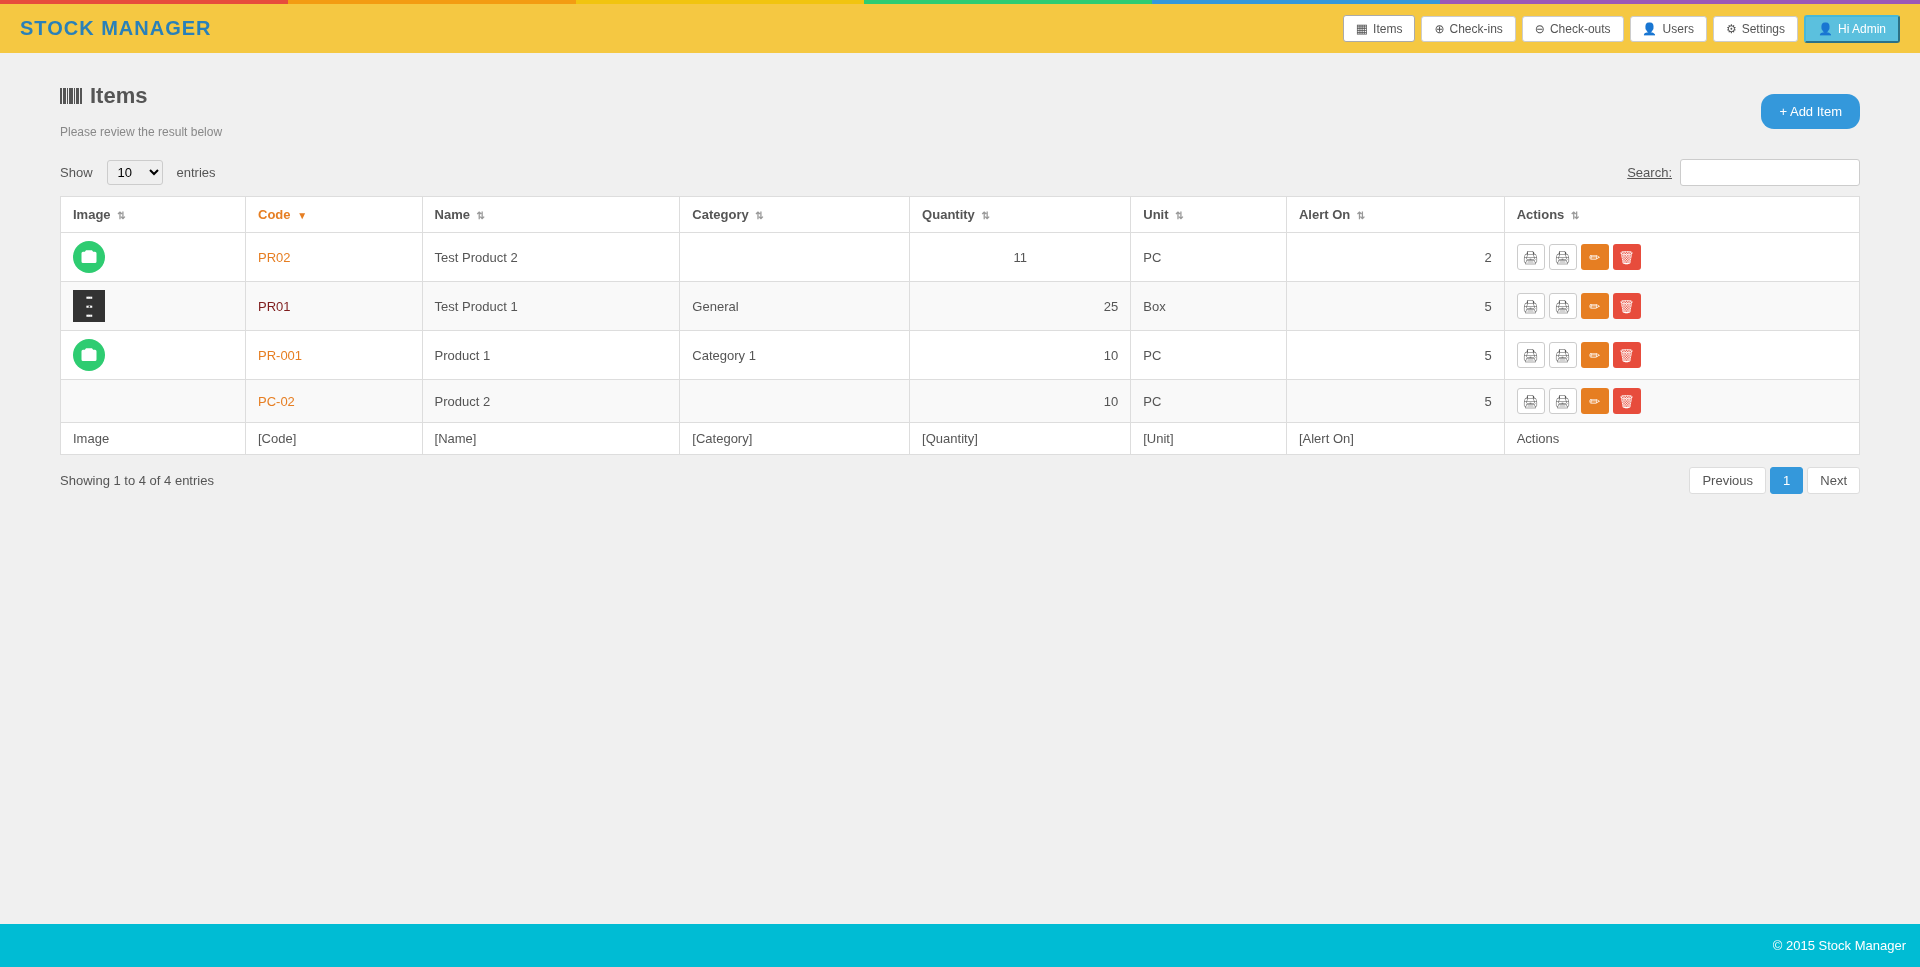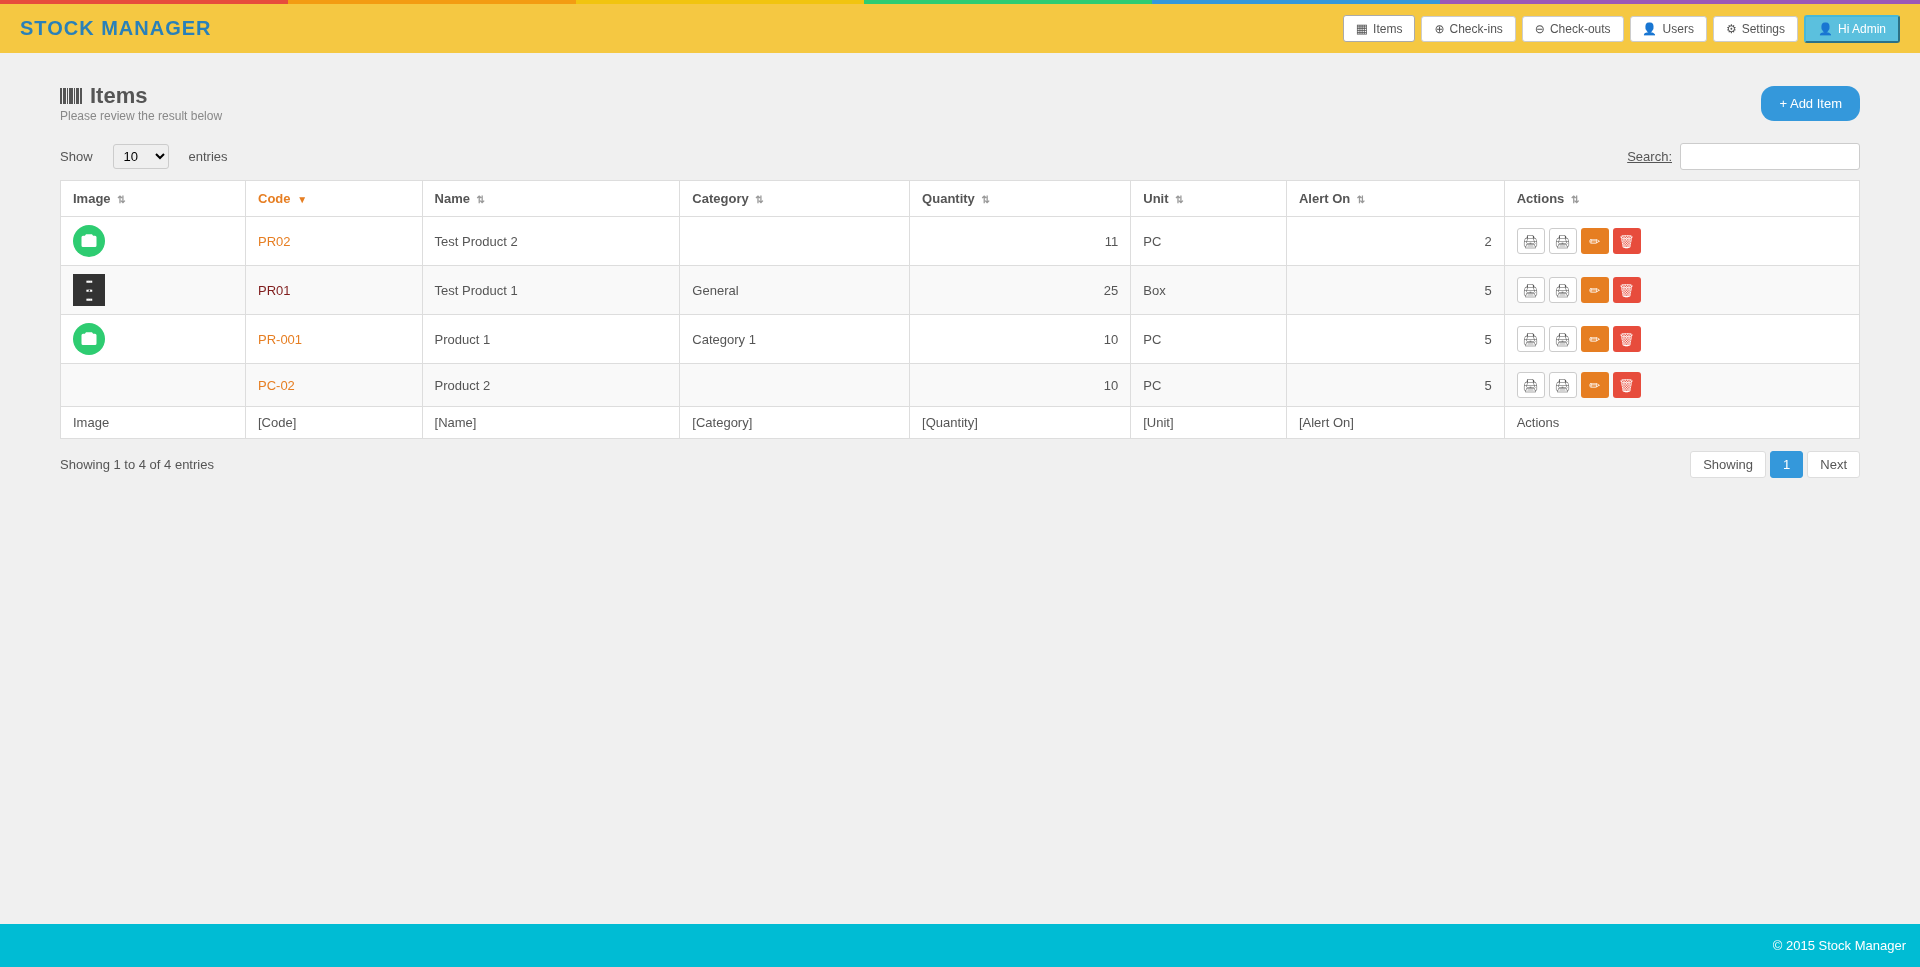--- a/index.html
+++ b/index.html
@@ -88,21 +88,21 @@
       font-weight: bold;
       color: #555;
       display: flex;
       align-items: center;
       gap: 8px;
     }
 
     .page-subtitle {
       font-size: 12px;
       color: #888;
-      margin-top: 0;
+      margin-top: 16px;
     }
 
     .add-item-btn {
       background: #3498db;
       color: #fff;
       border: none;
       padding: 10px 18px;
       border-radius: 13px;
       cursor: pointer;
       font-size: 13px;
@@ -115,21 +115,21 @@
     .table-controls {
       display: flex;
       justify-content: space-between;
       align-items: center;
       margin: 20px 0 10px;
     }
 
     .show-entries {
       display: flex;
       align-items: center;
-      gap: 20px;
+      gap: 14px;
       color: #555;
     }
 
     .show-entries select {
       padding: 3px 6px;
       border: 1px solid #ccc;
       border-radius: 3px;
       font-size: 13px;
     }
 
@@ -402,21 +402,21 @@
       <td>
             <div class="img-placeholder-green">
         <svg width="18" height="18" viewBox="0 0 24 24" fill="white">
           <path d="M12 9a3 3 0 1 0 0 6 3 3 0 0 0 0-6zm0-2a5 5 0 1 1 0 10A5 5 0 0 1 12 7zm5.5-2H20a2 2 0 0 1 2 2v11a2 2 0 0 1-2 2H4a2 2 0 0 1-2-2V7a2 2 0 0 1 2-2h2.5l1.5-2h8l1.5 2z"></path>
         </svg>
       </div>
           </td>
       <td style="color:#e67e22;">PR02</td>
       <td>Test Product 2</td>
       <td></td>
-      <td style="text-align:right;">11</td>
+      <td style="text-align:center;">11</td>
       <td>PC</td>
       <td style="text-align:right;">2</td>
       <td>
         <div class="action-btns">
           <button class="btn-print" title="Print">🖨</button>
           <button class="btn-print" title="Print label">🖨</button>
           <button class="btn-edit" title="Edit">✏</button>
           <button class="btn-delete" title="Delete">🗑</button>
         </div>
       </td>
@@ -491,21 +491,21 @@
         <td>[Unit]</td>
         <td>[Alert On]</td>
         <td>Actions</td>
       </tr>
     </tfoot>
   </table>
 
   <div class="table-footer">
     <span class="entries-info">Showing 1 to 4 of 4 entries</span>
     <div class="pagination">
-      <button class="page-btn">Showing</button>
+      <button class="page-btn">Previous</button>
       <button class="page-btn active">1</button>
       <button class="page-btn">Next</button>
     </div>
   </div>
 
 </div>
 
 <div class="footer">
   <span>© 2015 Stock Manager</span>
 </div>

